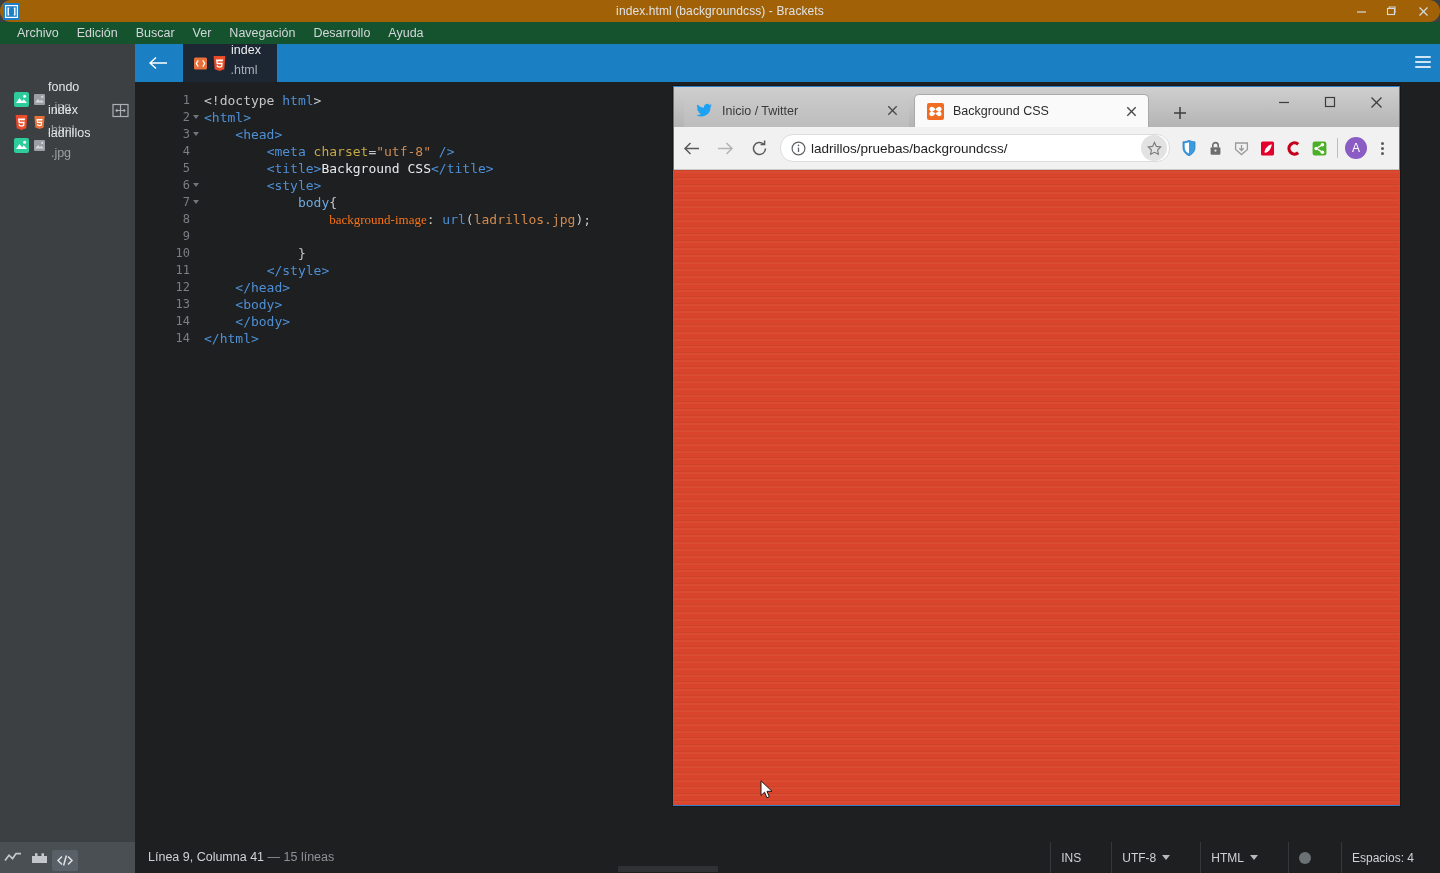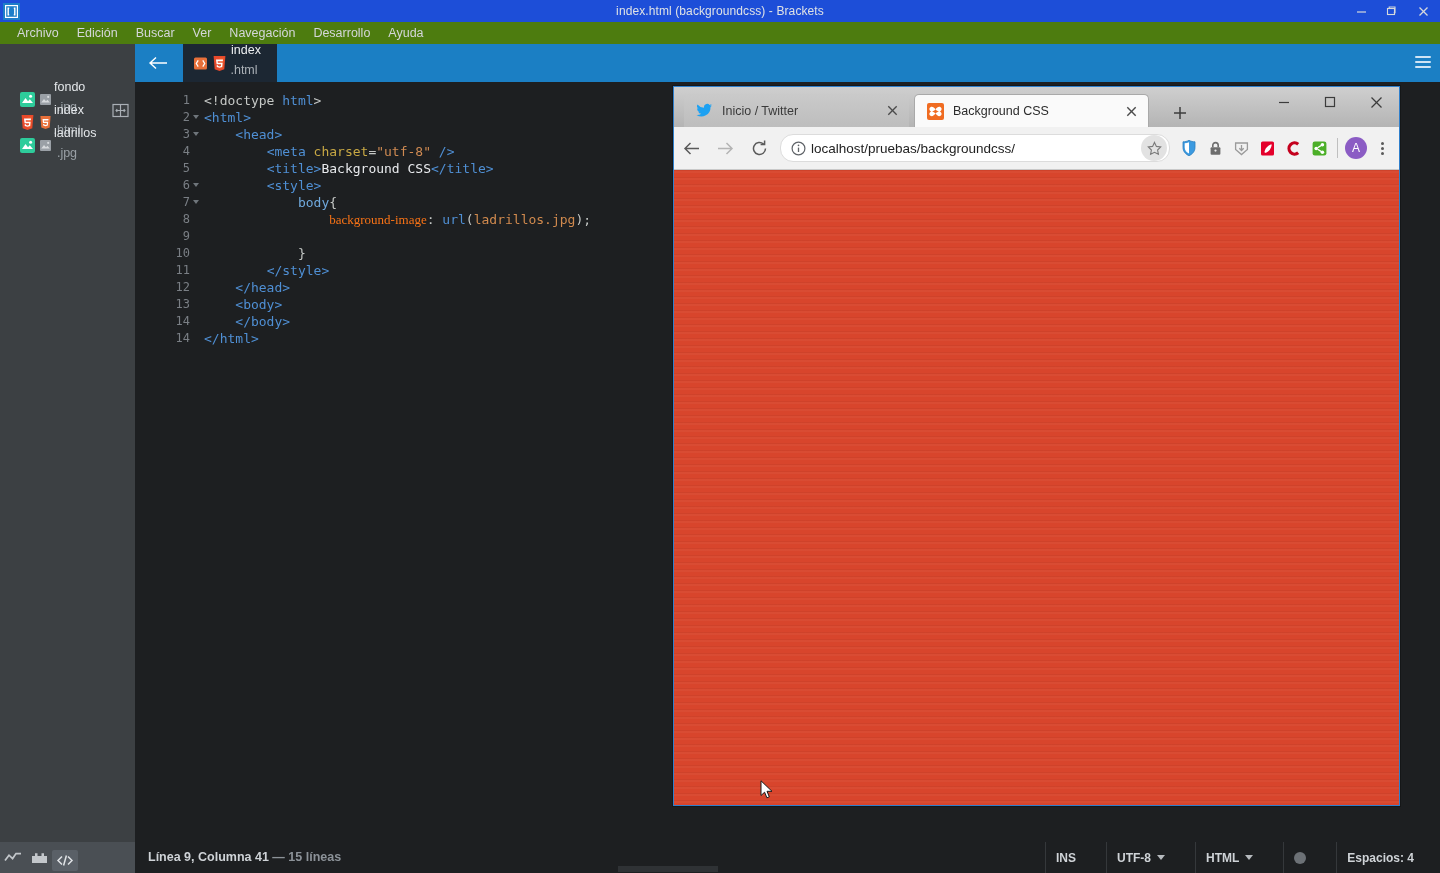--- a/index.html
+++ b/index.html
@@ -5,47 +5,47 @@
   html,body{margin:0;padding:0;}
   body{
     width:1440px;height:873px;overflow:hidden;
     font-family:"Liberation Sans", sans-serif;
     background:#3c4043;
     -webkit-font-smoothing:antialiased;
   }
   .app{position:relative;width:1440px;height:873px;}
 
   
-  .titlebar{position:absolute;left:0;top:0;width:1440px;height:22px;background:#1d4ed8;}
+  .titlebar{position:absolute;left:0;top:0;width:1440px;height:22px;background:#a16207;border-radius:11px;}
   .tb-logo{position:absolute;left:3px;top:3px;width:17px;height:17px;background:#1d7ec9;
            display:flex;align-items:center;justify-content:center;}
   .tb-logo svg{display:block;}
   .tb-title{position:absolute;left:0;top:0;width:1440px;height:22px;line-height:22px;
             text-align:center;color:#dfe2e5;font-size:12px;letter-spacing:.1px;}
   .tb-btns{position:absolute;right:0;top:0;height:22px;display:flex;}
   .tb-btn{width:30px;height:22px;display:flex;align-items:center;justify-content:center;
           color:#d6d9dc;font-size:11px;}
   .tb-btn:last-child{width:34px;}
   .tb-btn svg{display:block;}
 
   
-  .menubar{position:absolute;left:0;top:22px;width:1440px;height:22px;background:#4d7c0f;
+  .menubar{position:absolute;left:0;top:22px;width:1440px;height:22px;background:#14532d;
            display:flex;align-items:center;padding-left:8px;box-sizing:border-box;}
   .menu-item{color:#d4d7da;font-size:12.5px;padding:0 9px;line-height:22px;white-space:nowrap;}
 
   
   .sidebar{position:absolute;left:0;top:44px;width:135px;height:798px;background:#3c4043;}
   .sb-header{position:relative;height:38px;}
   .sb-project{position:absolute;left:12px;top:11px;color:#c3c7cb;font-size:12.5px;}
   .sb-caret{position:absolute;left:99px;top:19px;width:0;height:0;
             border-left:4px solid transparent;border-right:4px solid transparent;border-top:4px solid #8d9399;}
   .sb-split{position:absolute;left:112px;top:59px;width:17px;height:15px;}
   .sb-split svg{display:block;}
   .file-list{position:absolute;left:0;top:44px;width:135px;}
-  .file-row{position:relative;height:23px;display:flex;align-items:center;padding-left:20px;}
+  .file-row{position:relative;height:23px;display:flex;align-items:center;padding-left:14px;}
   .fi-type{width:15px;height:15px;margin-right:4px;flex:0 0 auto;}
   .fi-doc{width:13px;height:13px;margin-right:2px;flex:0 0 auto;}
   .fi-name{color:#e4e7ea;font-size:12.5px;white-space:nowrap;}
   .fi-name .ext{color:#9aa0a6;}
   .fi-type svg,.fi-doc svg{display:block;}
 
   
   .toolbar{position:absolute;left:135px;top:44px;width:1305px;height:38px;background:#1b7fc4;}
   .tb-back{position:absolute;left:8px;top:0;width:30px;height:38px;display:flex;align-items:center;justify-content:center;}
   .tb-back svg{display:block;}
@@ -71,21 +71,21 @@
   .t-attr{color:#c8a844;}
   .t-str{color:#cf8a52;}
   .t-txt{color:#e8eaed;}
   .t-sel{color:#6fa8dc;}
   .t-prop{color:#f97316;font-family:Liberation Serif, serif;}
   .t-val{color:#d18a4e;}
   .t-punc{color:#c5c8c6;}
   .t-fn{color:#4f8fd4;}
 
   
-  .statusbar{position:absolute;left:0;top:842px;width:1440px;height:31px;background:#1d1f21;font-weight:bold;}
+  .statusbar{position:absolute;left:0;top:842px;width:1440px;height:31px;background:#1d1f21;}
   .sb-left{position:absolute;left:0;top:0;width:135px;height:31px;background:#4a4f54;display:flex;align-items:center;}
   .sb-icon{width:26px;height:31px;display:flex;align-items:center;justify-content:center;}
   .sb-icon.active{background:#5a6067;border-radius:2px;height:21px;margin-top:5px;}
   .sb-icon svg{display:block;}
   .sb-info{position:absolute;left:148px;top:0;height:31px;line-height:31px;color:#cfd3d7;font-size:12.5px;}
   .sb-info .dim{color:#8c9298;}
   .sb-right{position:absolute;right:16px;top:0;height:31px;display:flex;align-items:stretch;gap:20px;}
   .sb-cell{display:flex;align-items:center;justify-content:center;color:#cfd3d7;font-size:12px;
            border-left:1px solid #35383b;padding:0 10px;white-space:nowrap;}
   .sb-cell .tri{margin-left:6px;width:0;height:0;border-left:4px solid transparent;
@@ -376,21 +376,21 @@
           </svg>
       </div>
       <div class="omni">
         <span class="omni-info">
           <svg width="15" height="15" viewBox="0 0 15 15">
               <circle cx="7.5" cy="7.5" r="6.4" fill="none" stroke="#5f6368" stroke-width="1.2"></circle>
               <circle cx="7.5" cy="4.3" r="0.85" fill="#5f6368"></circle>
               <line x1="7.5" y1="6.6" x2="7.5" y2="11" stroke="#5f6368" stroke-width="1.3"></line>
             </svg>
         </span>
-        <span class="omni-url">localhost/pruebas/backgroundcss/</span>
+        <span class="omni-url">ladrillos/pruebas/backgroundcss/</span>
         <span class="omni-star">
           <svg width="15" height="15" viewBox="0 0 15 15">
               <path d="M7.5 1.4 L9.4 5.4 L13.7 6 L10.6 9 L11.4 13.3 L7.5 11.3 L3.6 13.3 L4.4 9 L1.3 6 L5.6 5.4 Z" fill="none" stroke="#7a7a7a" stroke-width="1.1"></path>
             </svg>
         </span>
       </div>
       <div class="ext-bar">
         <span class="ext">
           <svg width="18" height="18" viewBox="0 0 18 18">
               <path d="M9 1.3 C11 2.4 13 2.8 15 2.8 V8.4 C15 12.4 12.4 15.2 9 16.7 C5.6 15.2 3 12.4 3 8.4 V2.8 C5 2.8 7 2.4 9 1.3 Z" fill="#3c9ae0" stroke="#2b7fbf" stroke-width="0.8"></path>

